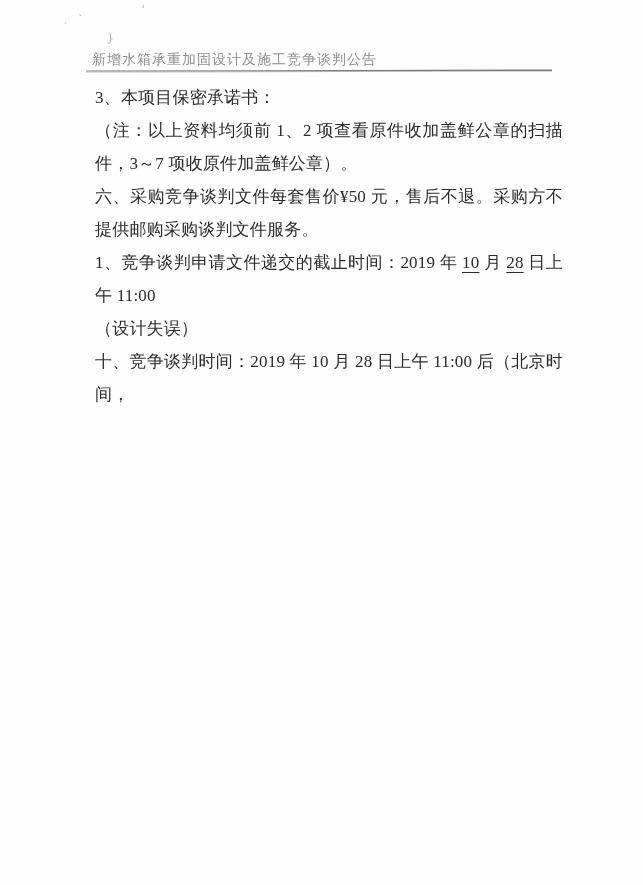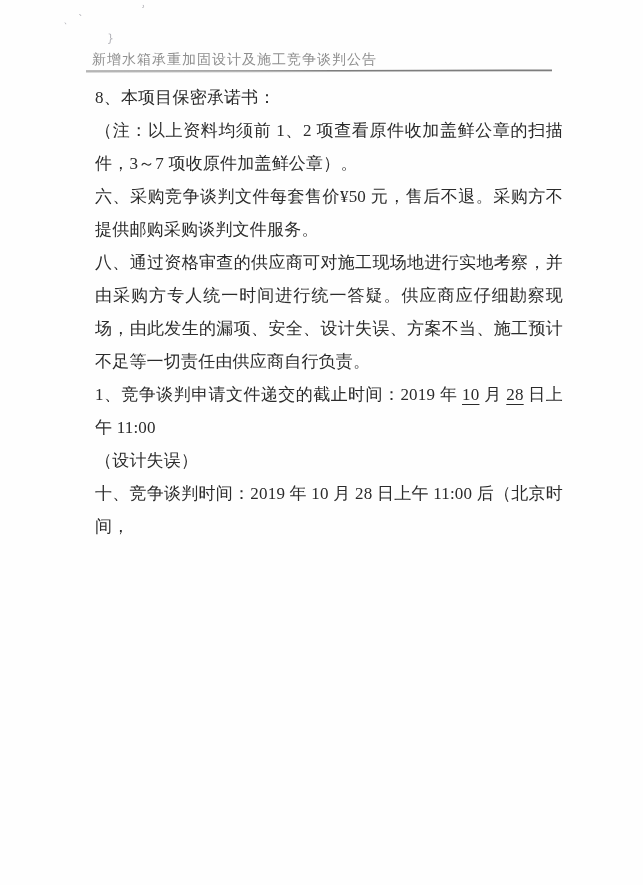--- a/index.html
+++ b/index.html
@@ -88,28 +88,27 @@
 
   <span class="scan-mark m1">、`</span>
   <span class="scan-mark m2">ʾ</span>
   <span class="scan-mark m3">}</span>
 
   <div class="running-header">新增水箱承重加固设计及施工竞争谈判公告</div>
   <div class="header-rule"></div>
 
   <div class="doc-body">
 
-    <p class="para">8、本项目保密承诺书：</p>
+    <p class="para">3、本项目保密承诺书：</p>
 
     <p class="para">（注：以上资料均须前 1、2 项查看原件收加盖鲜公章的扫描件，3～7 项收原件加盖鲜公章）。</p>
 
     <p class="para">六、采购竞争谈判文件每套售价¥50 元，售后不退。采购方不提供邮购采购谈判文件服务。</p>
 
 
-    <p class="para">八、通过资格审查的供应商可对施工现场地进行实地考察，并由采购方专人统一时间进行统一答疑。供应商应仔细勘察现场，由此发生的漏项、安全、设计失误、方案不当、施工预计不足等一切责任由供应商自行负责。</p>
 
 
     <p class="para"><span>1、竞争谈判申请文件递交的截止时间：2019 年 </span><span class="u">10</span><span> 月 </span><span class="u">28</span><span> 日上午 11:00</span><br><span>（设计失误）</span></p>
 
 
 
     <p class="para">十、竞争谈判时间：2019 年 10 月 28 日上午 11:00 后（北京时间，</p>
 
   </div>
 

